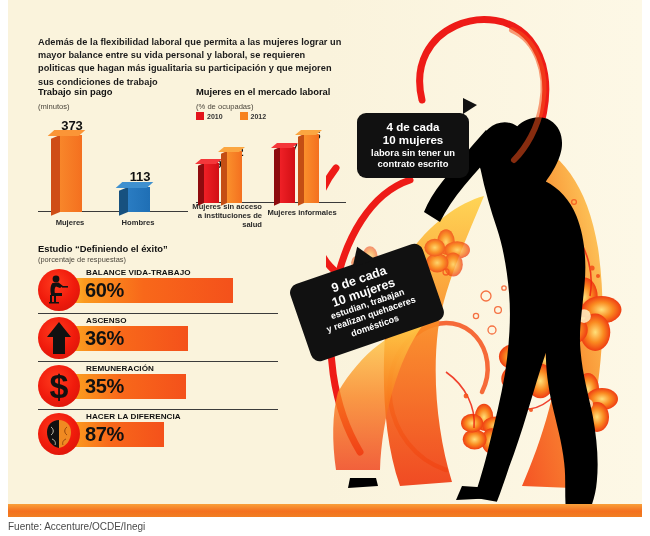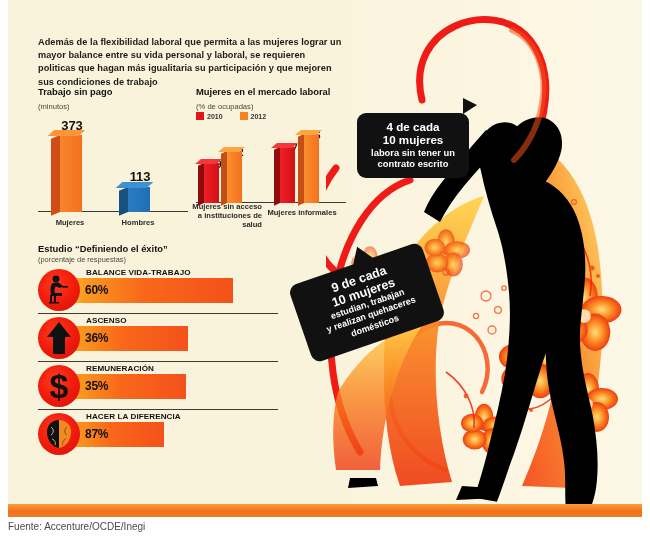--- a/index.html
+++ b/index.html
@@ -58,21 +58,21 @@
   .rowinner{position:absolute;left:0;top:3px;height:42px;width:100%;}
   .disc{position:absolute;left:0;top:0;width:42px;height:42px;border-radius:50%;
         background:radial-gradient(circle at 42% 36%,#ff3c1e 0%,#f01b0c 52%,#d01208 100%);
         z-index:3;}
   .disc svg{position:absolute;left:0;top:0;}
   .vbar{position:absolute;left:22px;top:9px;height:25px;
         background:linear-gradient(to right,#ffd24a 0%,#fb9a1e 14%,#f8681a 48%,#f4511b 100%);
         z-index:2;}
   .rlabel{position:absolute;left:48px;top:-1px;font-size:8.1px;font-weight:bold;
           color:#111;letter-spacing:.01em;z-index:4;}
-  .rpct{position:absolute;left:47px;top:9px;font-size:12px;font-weight:bold;
+  .rpct{position:absolute;left:47px;top:9px;font-size:20px;font-weight:bold;
         color:#111;letter-spacing:-.02em;line-height:24px;z-index:4;}
 
   
   .bub{position:absolute;background:#111111;color:#fff;border-radius:9px;
        text-align:center;z-index:40;}
   .bub1{left:357px;top:71px;width:108px;padding:7px 2px 8px;margin-top:42px;}
   .bub1 .b{font-size:11.6px;font-weight:bold;line-height:13.4px;}
   .bub1 .m{font-size:9.4px;font-weight:bold;line-height:11.4px;}
   .tail1{position:absolute;left:463px;top:98px;width:0;height:0;z-index:41;
          border-top:7px solid transparent;border-bottom:9px solid transparent;

